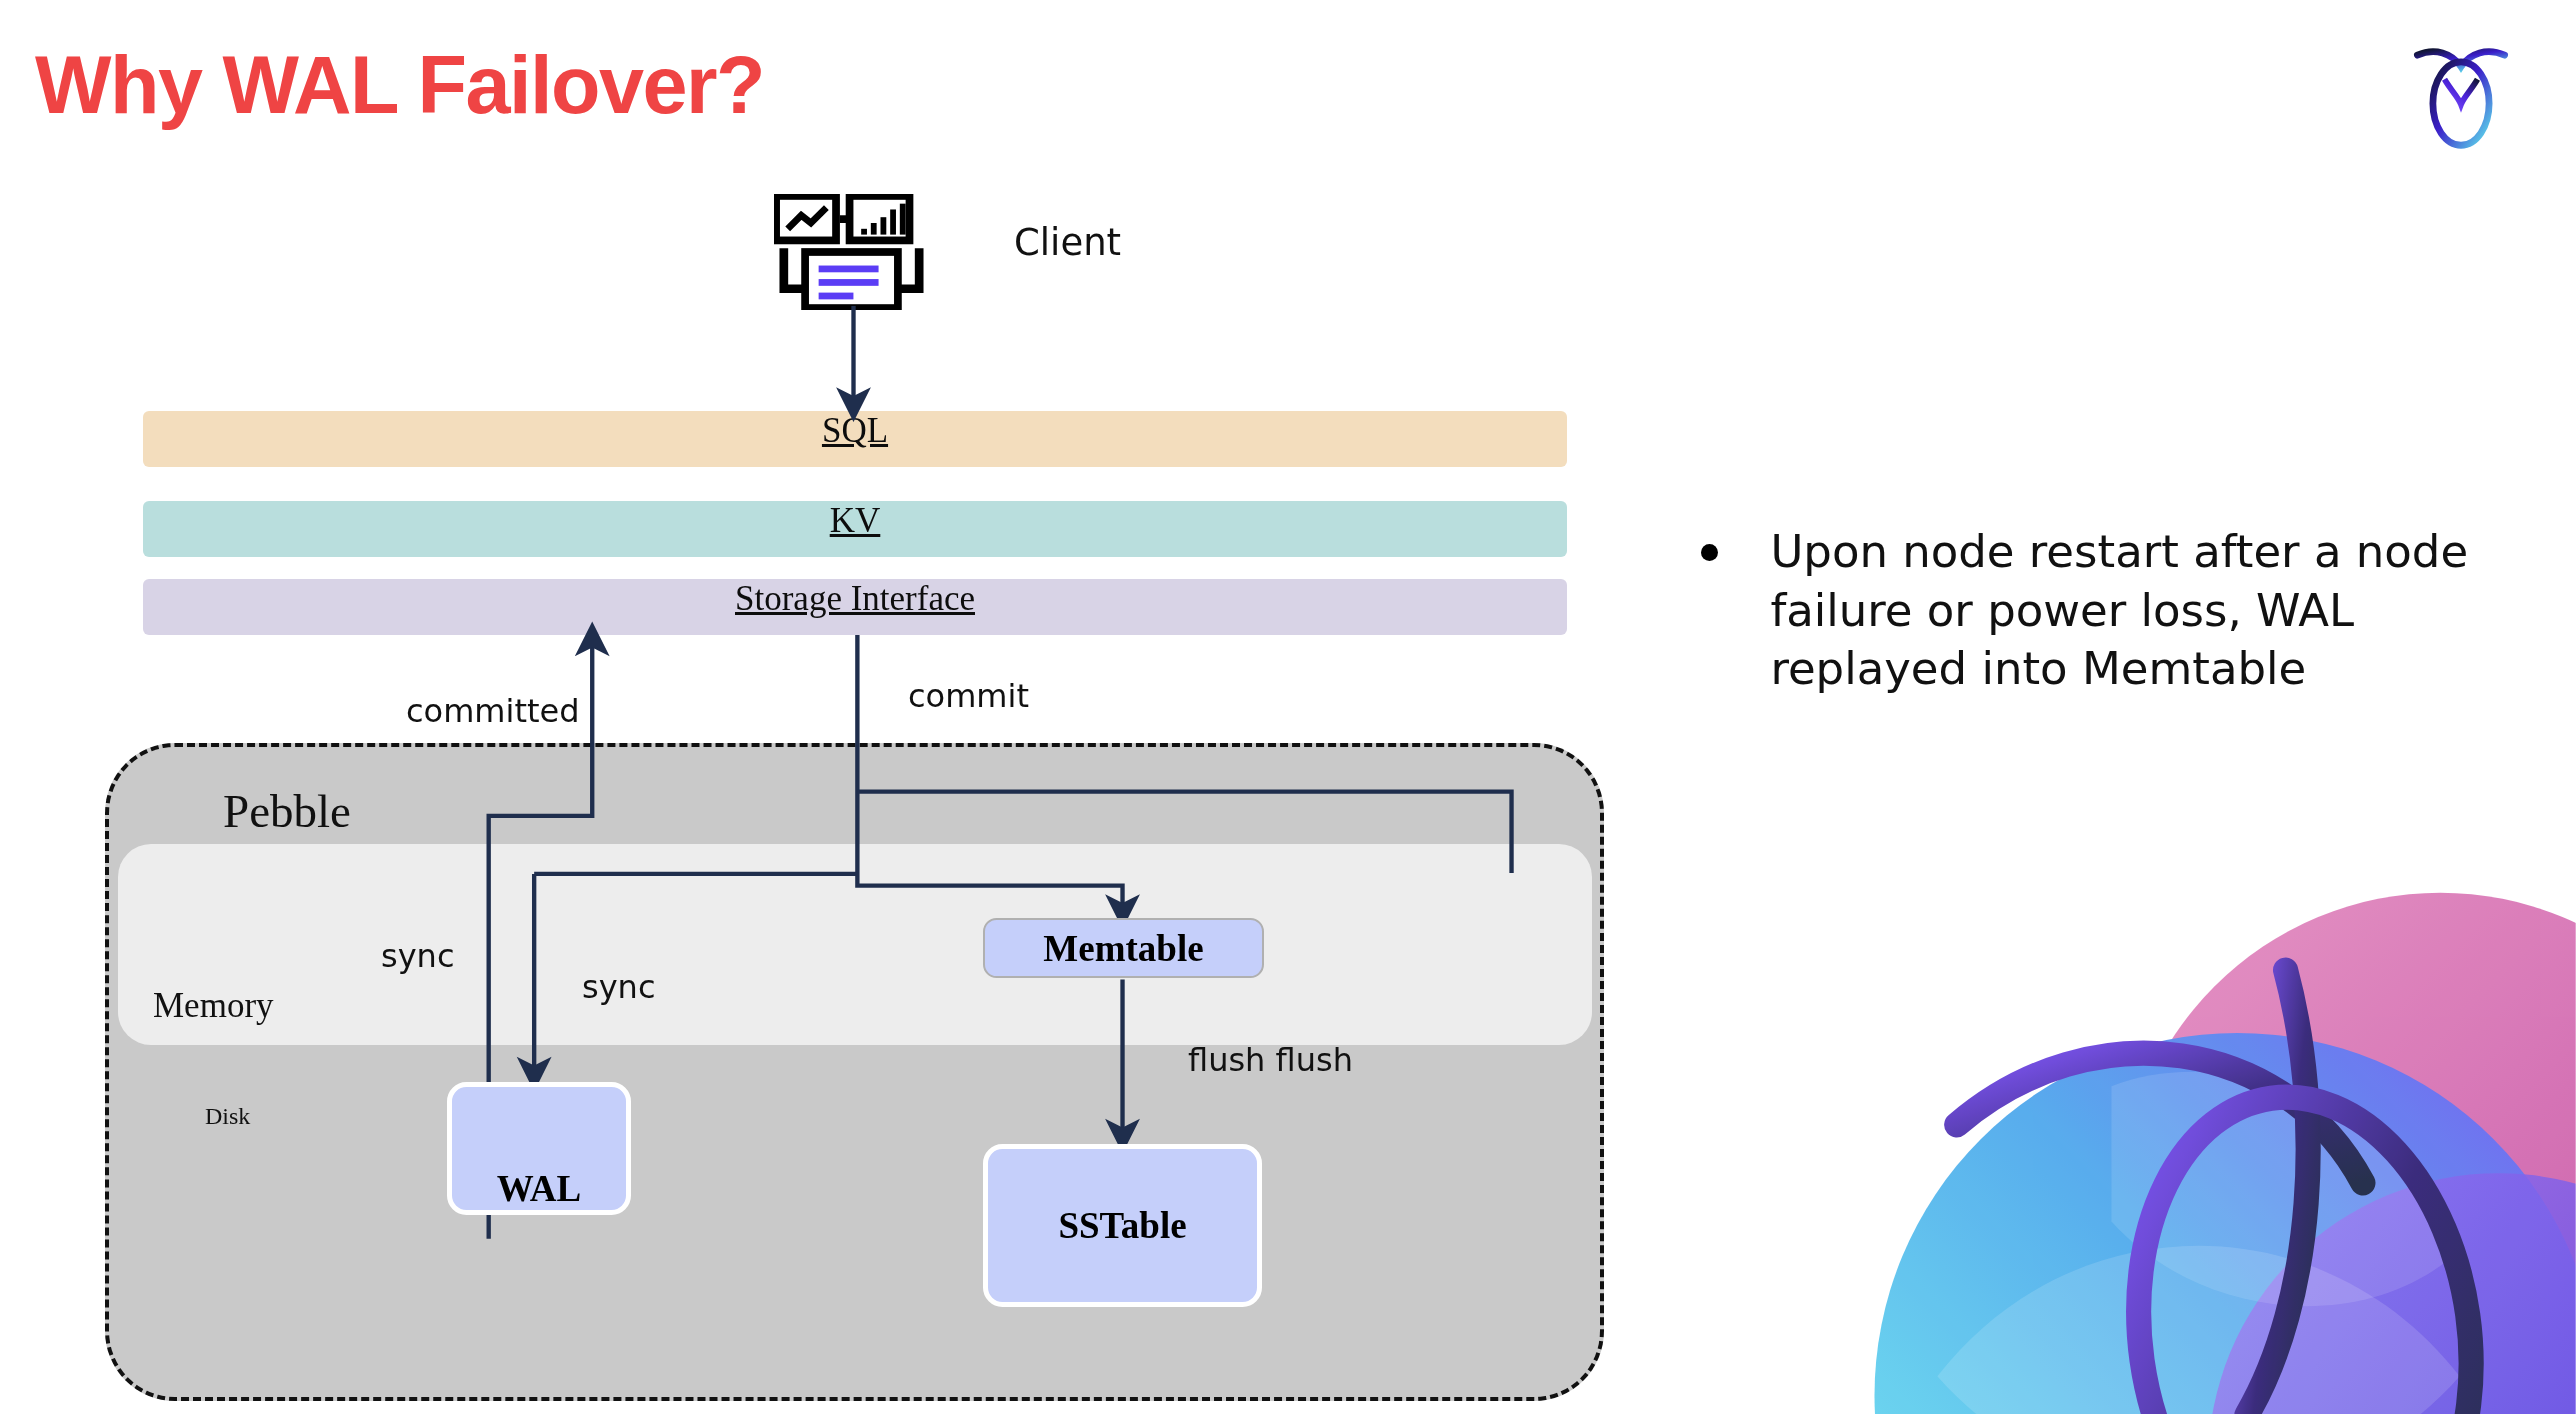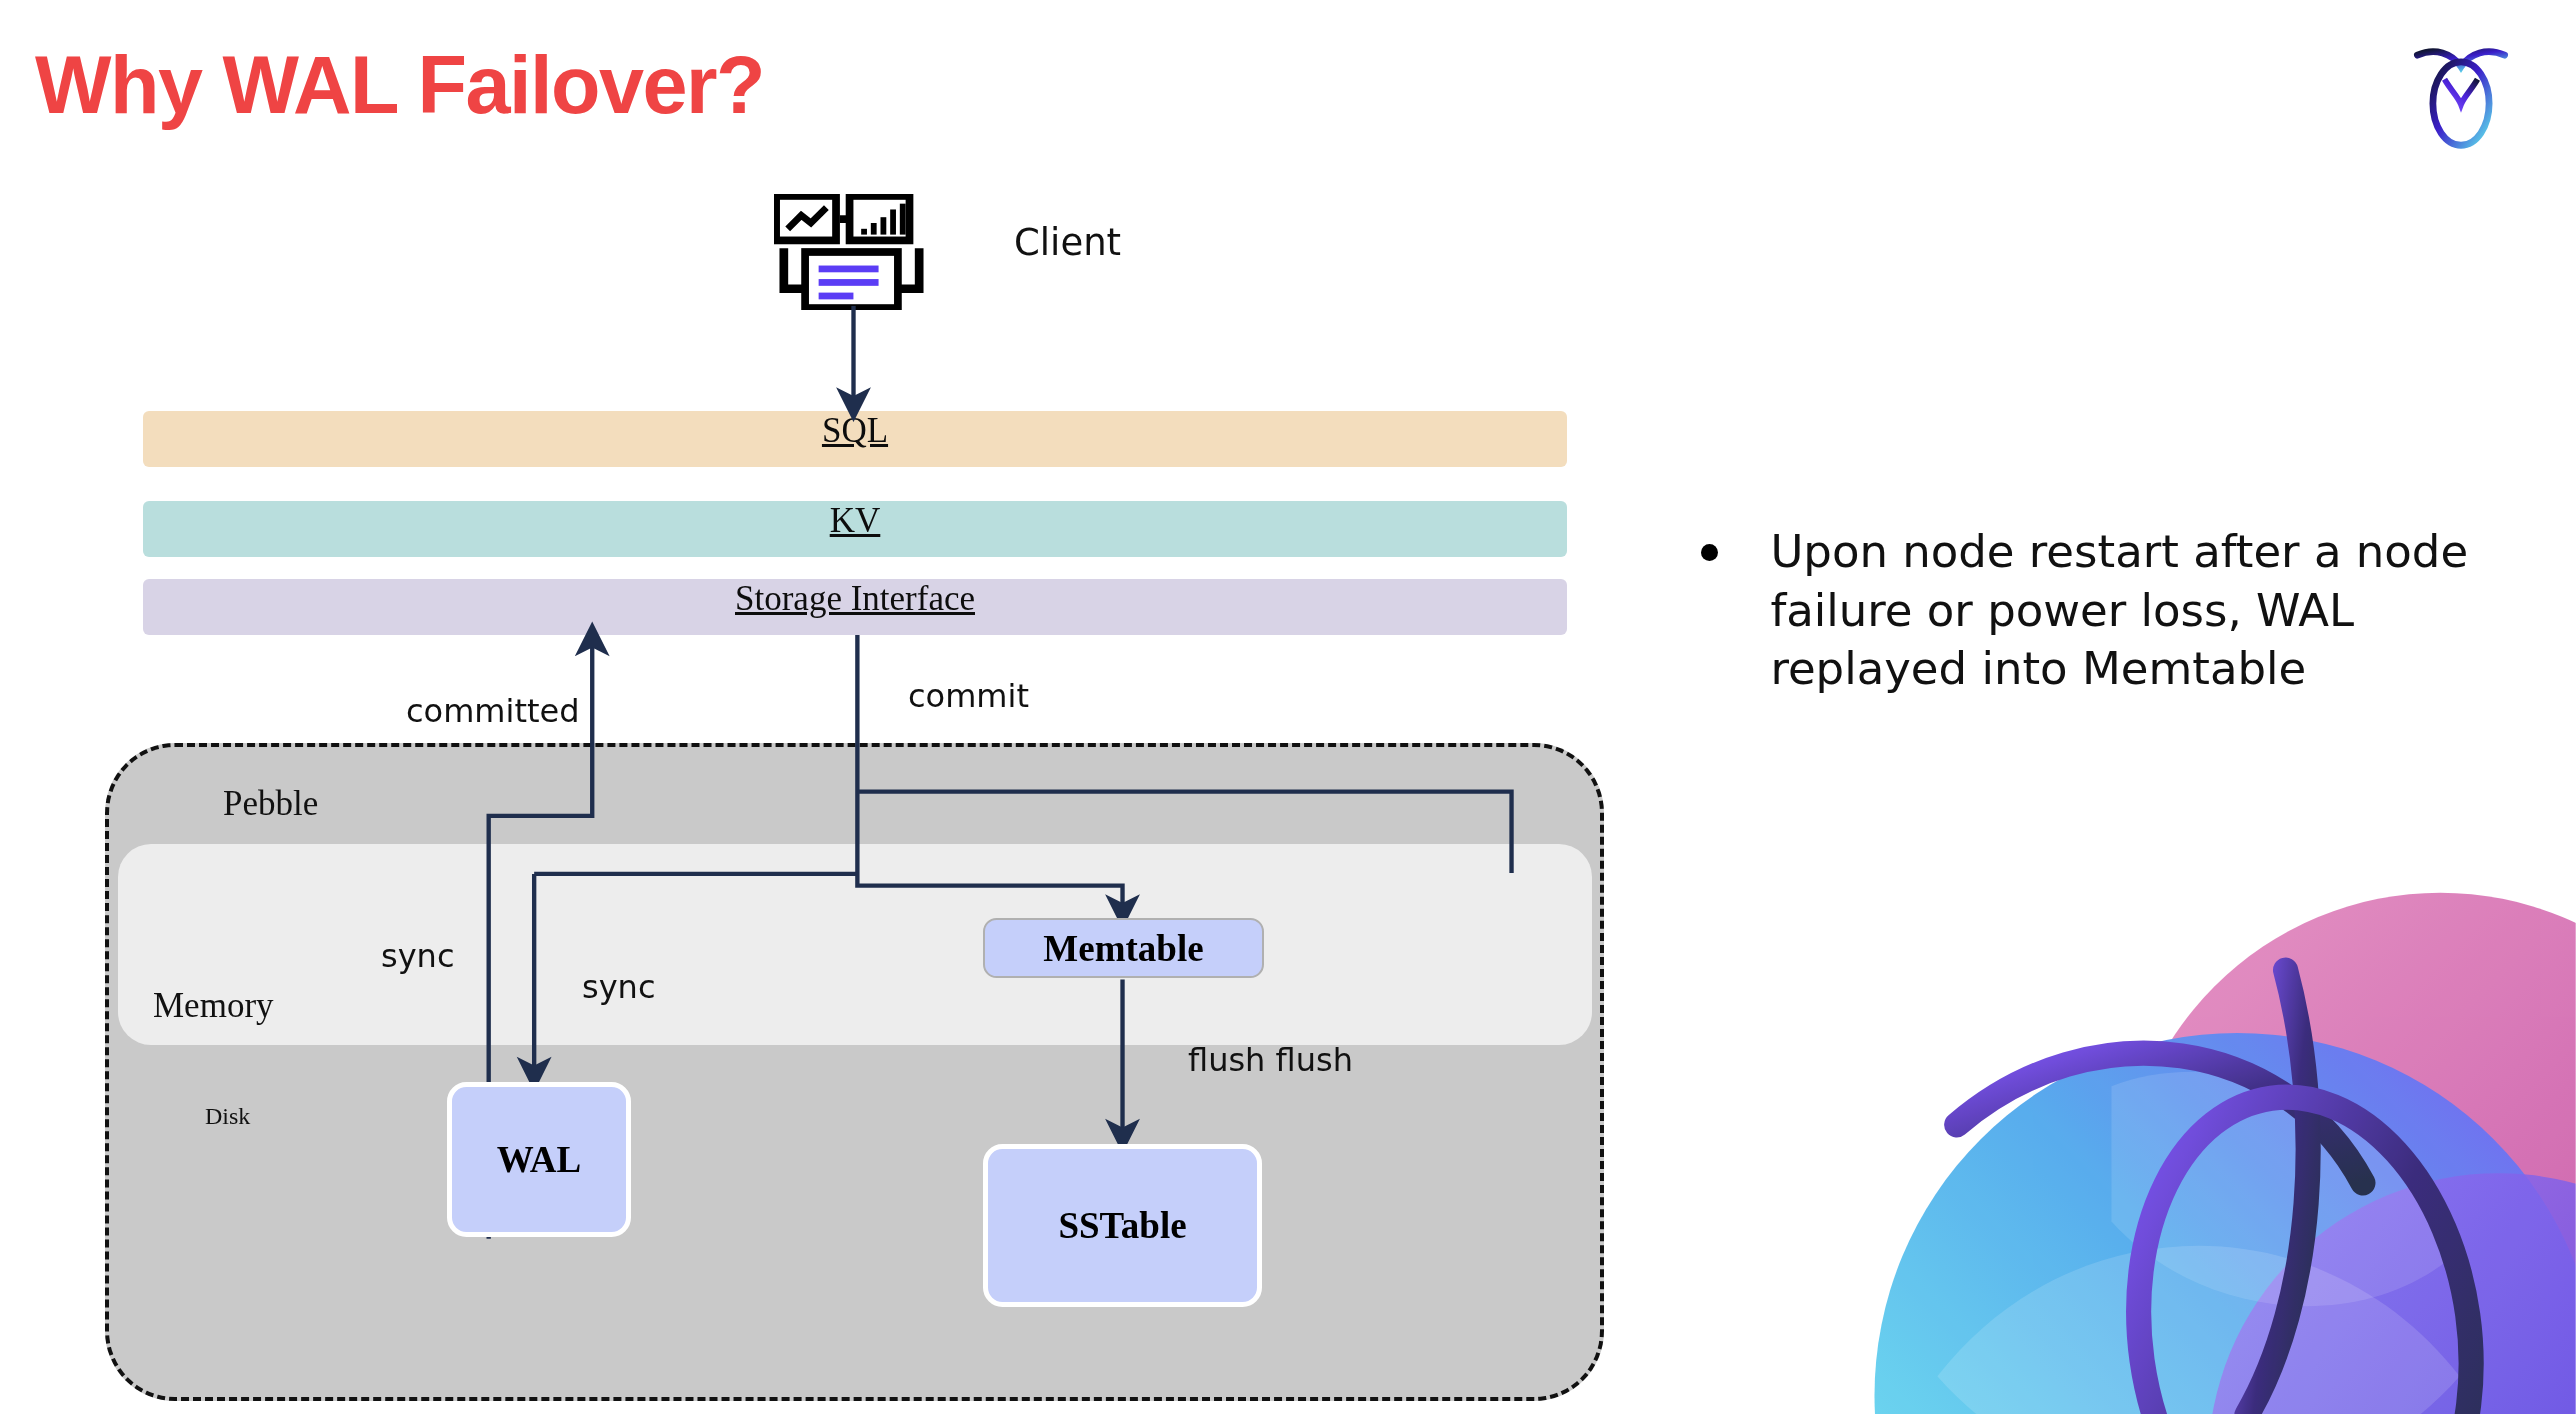--- a/index.html
+++ b/index.html
@@ -42,21 +42,21 @@
   .bar-si { top:579px; background:#d8d3e6; }
 
   
   .pebble{
     position:absolute; left:105px; top:743px; width:1499px; height:658px;
     background:#c9c9c9; border:4.8px dashed #111111; border-radius:70px;
     box-sizing:border-box;
   }
   .pebble-label{
     position:absolute; left:223px; top:784px;
-    font-family:"Liberation Serif", serif; font-size:35px; color:#111111;
+    font-family:"Liberation Serif", serif; font-size:47px; color:#111111;
   }
 
   
   .memory{
     position:absolute; left:118px; top:844px; width:1474px; height:201px;
     background:#ededed; border-radius:33px;
   }
   .memory-label{
     position:absolute; left:153px; top:986px;
     font-family:"Liberation Serif", serif; font-size:35px; color:#111111;
@@ -68,22 +68,22 @@
 
   
   .node{
     position:absolute; border-radius:19.4px; background:#c5cffa;
     display:flex; align-items:center; justify-content:center;
     font-family:"Liberation Serif", serif; font-weight:bold; font-size:37px;
     color:#000000; box-sizing:border-box;
   }
   .node-memtable{ left:983px; top:918px; width:281px; height:60px;
                   border:2.9px solid #b0b0b0; border-radius:13.5px;justify-content:center; }
-  .node-wal     { left:447px;  top:1082px; width:184px; height:155px;
-                  border:5.8px solid #ffffff; }
+  .node-wal     { left:447px;  top:1082px; width:184px; height:133px;
+                  border:5.8px solid #ffffff;align-items:flex-end; }
   .node-sstable { left:983px; top:1144px; width:279px; height:163px;
                   border:5.8px solid #ffffff; }
 
   
   .elabel{
     position:absolute; font-family:"DejaVu Sans", sans-serif;
     font-size:32px; color:#111111; white-space:nowrap;
   }
   .lbl-committed { left:406px;  top:692px; }
   .lbl-commit    { left:908px;  top:677px; }

